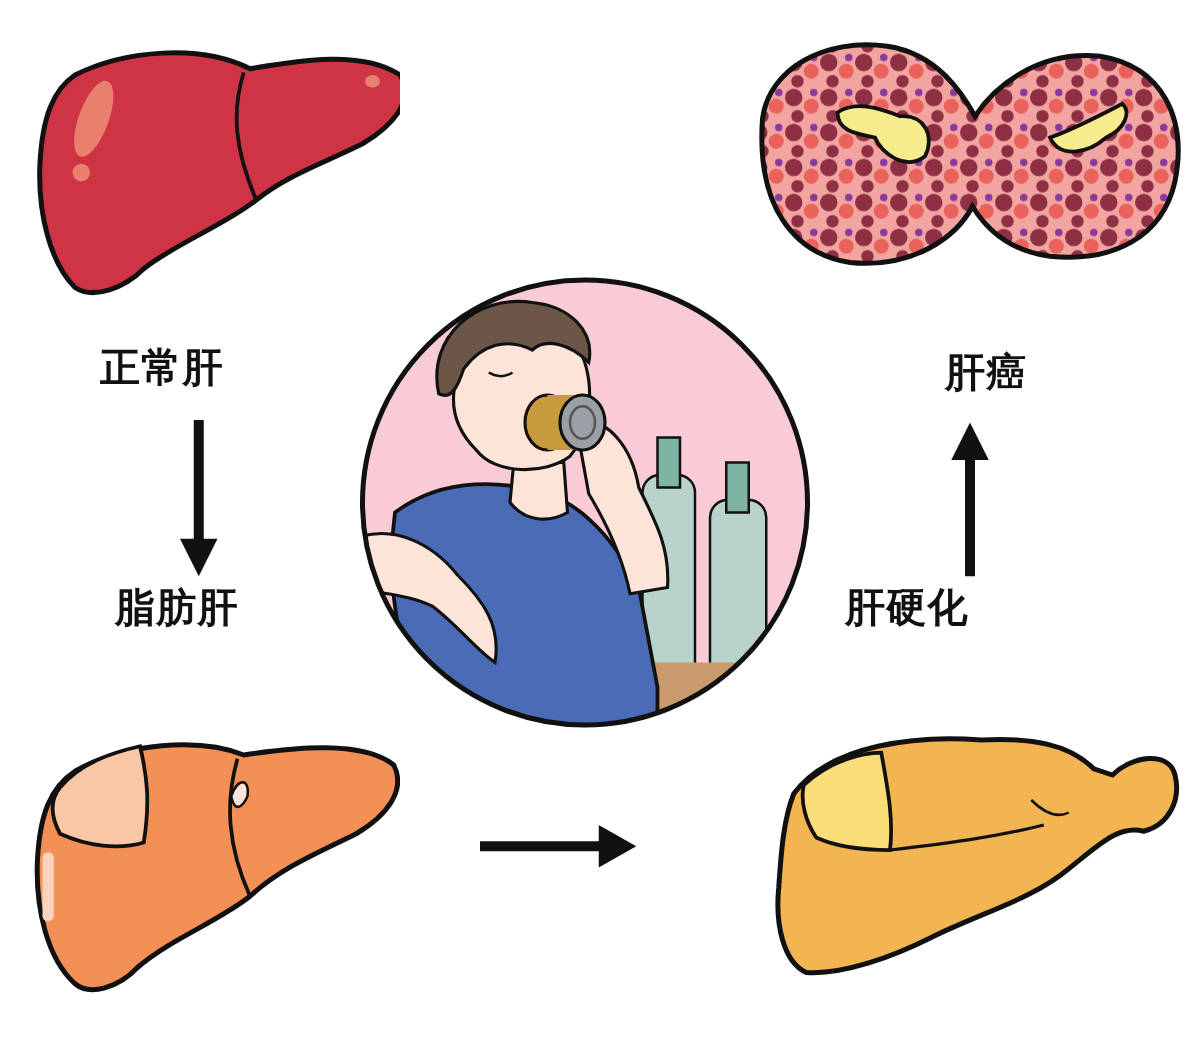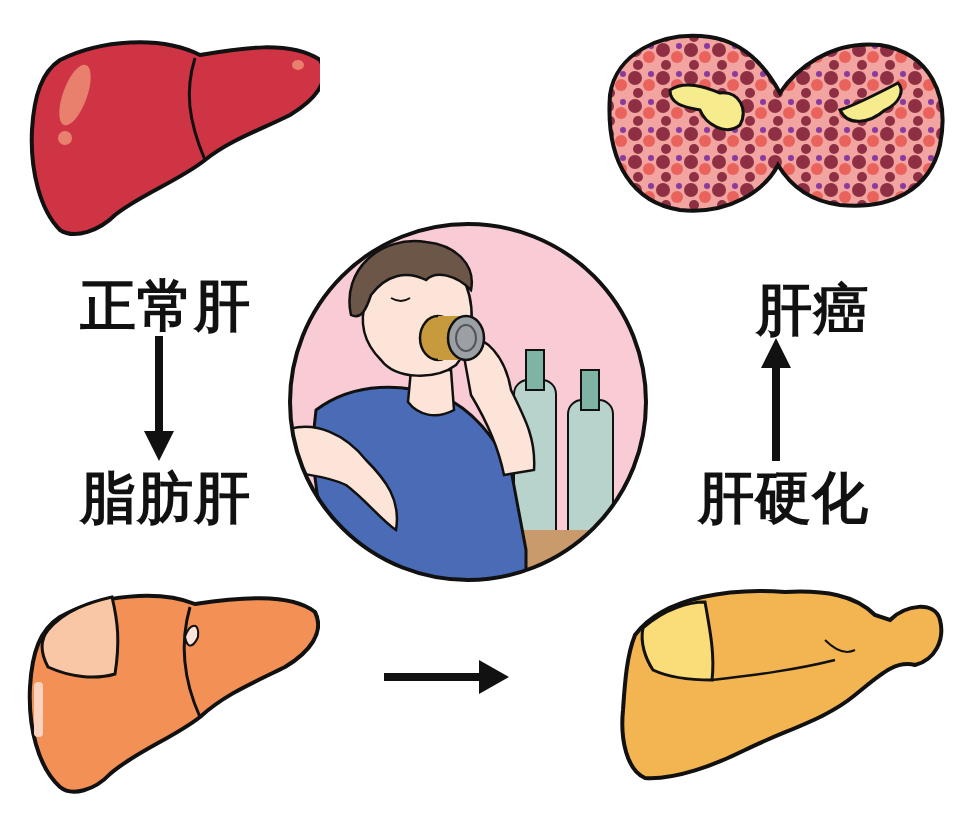--- a/index.html
+++ b/index.html
@@ -1,19 +1,19 @@
 <!DOCTYPE html>
 <html><head>
 <meta charset="utf-8">
 <style>
   html, body { margin: 0; padding: 0; background: #ffffff; }
   body { width: 960px; height: 834px; position: relative; overflow: hidden;
          font-family: "DejaVu Sans", sans-serif; }
   .abs { position: absolute; }
-  .label { position: absolute; font-weight: 900; color: #111; font-size: 56px;
+  .label { position: absolute; font-weight: 900; color: #111; font-size: 32px;
            letter-spacing: 1px; line-height: 1; white-space: nowrap;
            font-family: "DejaVu Sans", sans-serif; }
   svg { display: block; }
 </style>
 </head>
 <body>
 
 <div class="abs" style="left:20px;top:20px;">
   <svg width="300" height="220" viewBox="0 0 300 220">
     <path d="M40 40 C80 20,140 15,180 35 C220 28,270 20,300 40 C312 60,295 80,270 95 C240 110,210 120,185 140 C160 160,120 175,95 195 C80 210,55 220,40 210 C20 190,10 150,12 110 C14 75,22 52,40 40 Z" fill="#cf3445" stroke="#111" stroke-width="4"></path>
@@ -41,30 +41,30 @@
   </svg>
 </div>
 
 <div class="label" style="left:80px;top:278px;">正常肝</div>
 <div class="abs" style="left:144px;top:336px;">
   <svg width="30" height="130" viewBox="0 0 30 130">
     <rect x="11" y="0" width="8" height="100" fill="#111"></rect>
     <polygon points="0,95 30,95 15,125" fill="#111"></polygon>
   </svg>
 </div>
-<div class="label" style="left:80px;top:470px;">脂肪肝</div>
+<div class="label" style="left:92px;top:470px;">脂肪肝</div>
 
 <div class="label" style="left:756px;top:282px;">肝癌</div>
 <div class="abs" style="left:761px;top:338px;">
   <svg width="30" height="125" viewBox="0 0 30 125">
     <polygon points="0,30 30,30 15,0" fill="#111"></polygon>
     <rect x="11" y="25" width="8" height="98" fill="#111"></rect>
   </svg>
 </div>
-<div class="label" style="left:698px;top:470px;">肝硬化</div>
+<div class="label" style="left:676px;top:470px;">肝硬化</div>
 
 <div class="abs" style="left:286px;top:220px;">
   <svg width="364" height="364" viewBox="0 0 364 364">
     <defs>
         <clipPath id="c">
           <circle cx="182" cy="182" r="178"></circle>
         </clipPath>
       </defs>
     <circle cx="182" cy="182" r="178" fill="#f8cbd5"></circle>
     <g clip-path="url(#c)">

